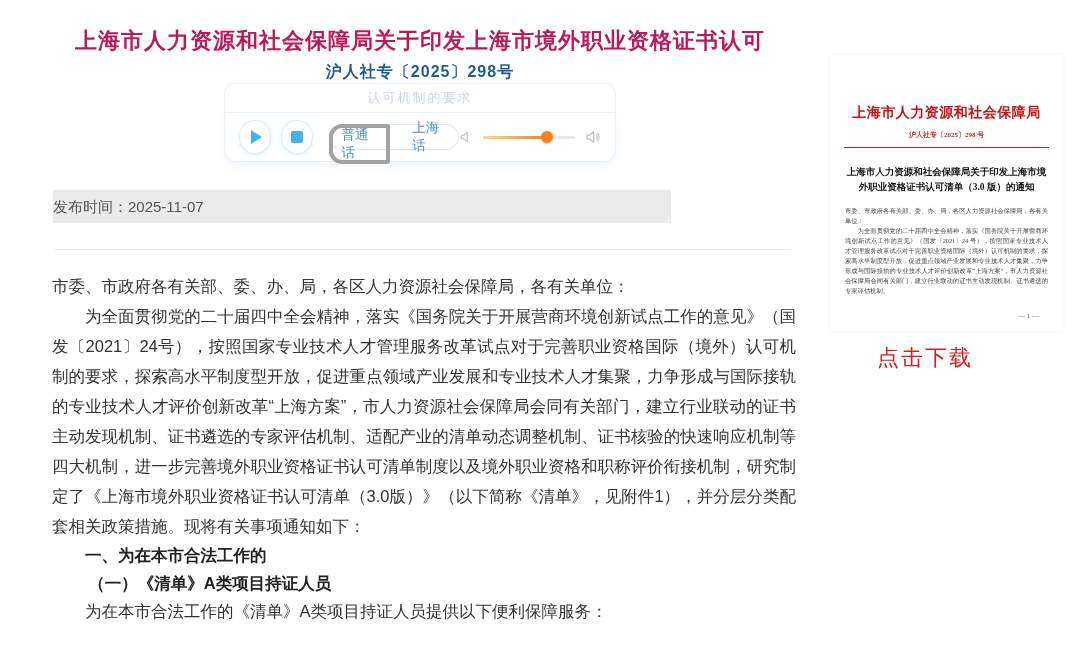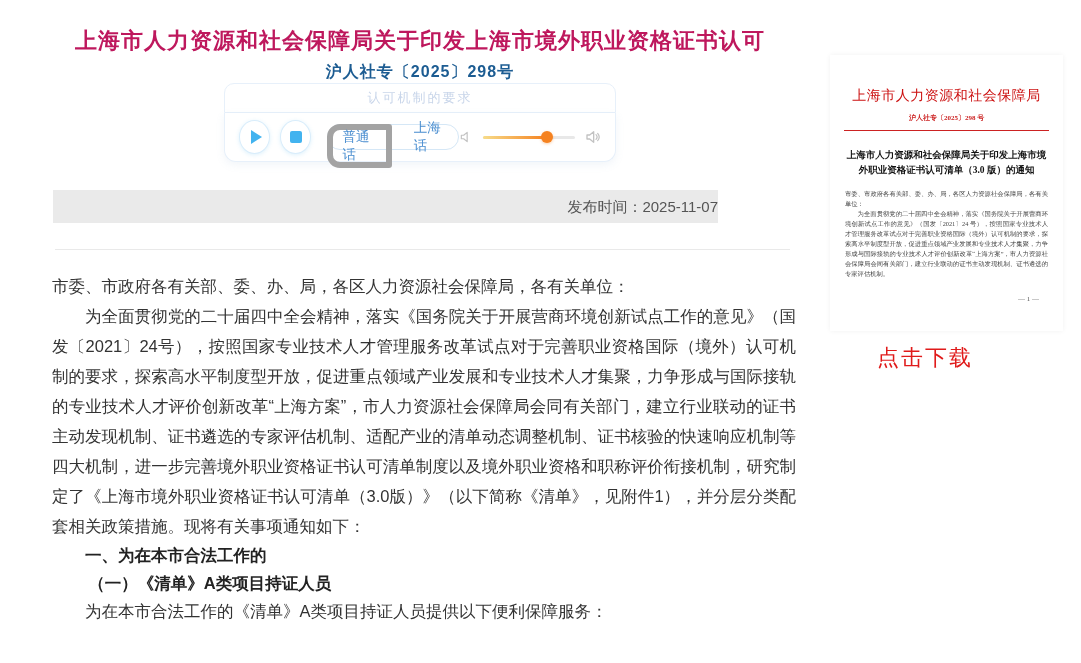--- a/index.html
+++ b/index.html
@@ -25,48 +25,48 @@
                 border:1px solid #d9edfb; box-shadow:0 1px 4px rgba(66,179,239,0.18);
                 display:flex; align-items:center; justify-content:center; cursor:pointer; }
   .circle-btn + .circle-btn { margin-left:10px; }
   .tri { width:0; height:0; border-left:11px solid #42b3ef; border-top:7px solid transparent;
          border-bottom:7px solid transparent; margin-left:3px; }
   .sq  { width:12px; height:12px; background:#42b3ef; border-radius:2px; }
 
   .lang-pill { margin-left:16px; height:26px; display:flex; align-items:stretch;
                border:1px solid #d5e7f6; border-radius:14px; font-size:13.5px; color:#4a8ed0; }
   .lang-seg { display:flex; align-items:center; padding:0 8px; cursor:pointer; }
-  .lang-seg.selected { border:6px solid #a3a3a3; border-radius:13px 3px 3px 13px;
+  .lang-seg.selected { border:4px solid #a3a3a3; border-radius:13px 3px 3px 13px;
                        margin:-1px 12px -1px -1px; padding:16px 9px; }
   .lang-seg.plain { padding:0 10px; }
 
   .vol-group { margin-left:auto; display:flex; align-items:center; }
   .vol-track { position:relative; width:92px; height:3px; background:#e8e8e8;
                border-radius:2px; margin:0 10px; cursor:pointer; }
   .vol-fill  { position:absolute; left:0; top:0; height:3px; border-radius:2px;
                background:linear-gradient(to right,#f7dc8a,#f58220); }
   .vol-handle{ position:absolute; top:50%; width:12px; height:12px; border-radius:50%;
                background:#f58220; transform:translate(-50%,-50%); box-shadow:0 1px 3px rgba(245,130,32,.4);
                cursor:pointer; }
 
-  .date-bar { margin:28px 0 0 13px; width:665px; height:33px; background:#eaeaea;
-              text-align:right; line-height:33px; color:#555; font-size:15px; }
+  .date-bar { margin:28px 0 0 13px; width:618px; height:33px; background:#eaeaea;
+              text-align:left; line-height:33px; color:#555; font-size:15px; }
   .separator { margin:26px 0 0 15px; width:735px; border-top:1px solid #e9e9e9; }
 
   .body-text { margin:21px 0 0 12px; width:744px; color:#333; font-size:16.5px;
                line-height:30px; text-align:justify; }
   .body-text p.indent { text-indent:2em; }
   .body-text .h-bold { font-weight:bold; color:#222; line-height:28px; text-indent:2em; }
   .body-text .h-bold2 { font-weight:bold; color:#222; line-height:28px; text-indent:2.2em; }
   .body-text .last { line-height:28px; text-indent:2em; }
 
   
   .thumb { position:absolute; left:830px; top:55px; width:233px; height:276px; background:#fff;
            box-shadow:0 0 5px rgba(0,0,0,0.06); font-family:"Liberation Serif", serif; }
-  .thumb-header { margin-top:32px; text-align:center; color:#cc1111; font-weight:normal;
+  .thumb-header { margin-top:49px; text-align:center; color:#cc1111; font-weight:bold;
                   font-size:14px; letter-spacing:0.5px; }
   .thumb-docnum { margin-top:8px; text-align:center; color:#cc2222; font-size:7px;font-weight:bold; }
   .thumb-line { margin:7px 14px 0; border-top:1.5px solid #cc2222; }
   .thumb-title { margin:17px 15px 0; text-align:center; color:#111; font-weight:bold;
                  font-size:9.5px; line-height:15px; }
   .thumb-body { margin:11px 15px 0; color:#444; font-size:6.3px; line-height:10px;
                 text-align:justify; }
   .thumb-body p.indent { text-indent:2em; }
   .thumb-pagenum { margin:16px 24px 0 0; text-align:right; color:#555; font-size:7px; }
 

